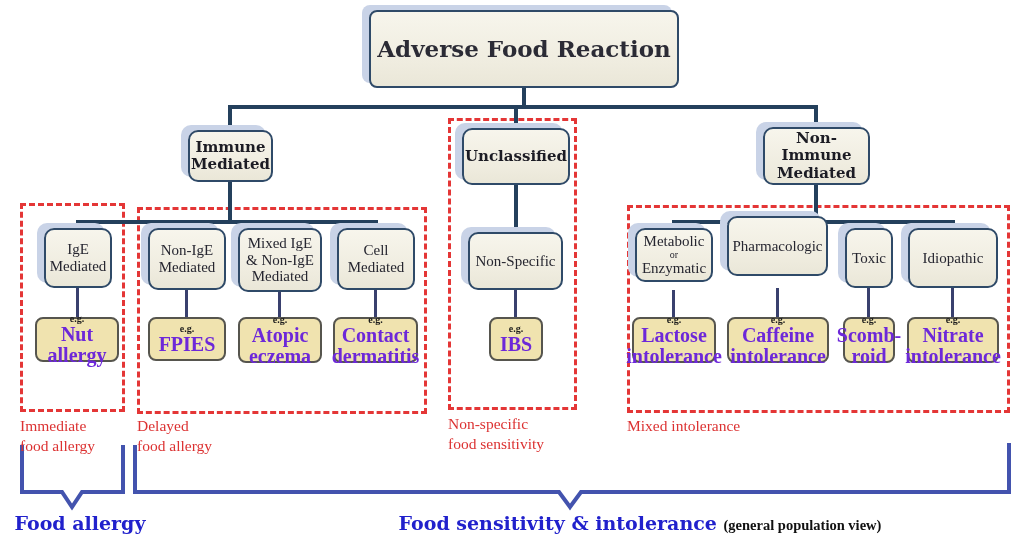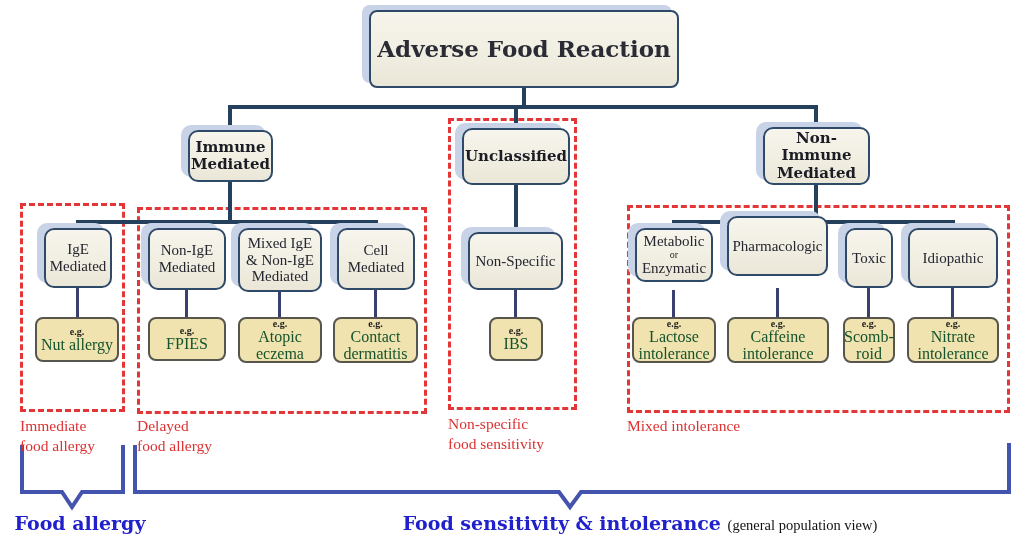--- a/index.html
+++ b/index.html
@@ -20,37 +20,37 @@
   .cat { font-family:"Liberation Serif", serif; }
   .cat-label { font-size:15px; line-height:1.12; color:#262630; white-space:pre-line; }
   .tiny-or { font-size:10px; line-height:1.05; color:#262630; }
 
   
   .example { position:absolute; box-sizing:border-box; background:#f0e3af;
              border:2px solid #56554e; border-radius:8px;
              display:flex; flex-direction:column; align-items:center; justify-content:center;
              text-align:center; z-index:3; font-family:"Liberation Serif", serif; }
   .eg { font-size:10px; font-weight:bold; color:#1c1c1c; line-height:1.1; }
-  .ex-label { font-size:16px; font-weight:normal; color:#14532d; line-height:1.05; white-space:pre-line; }
+  .ex-label { font-size:20px; font-weight:bold; color:#6d28d9; line-height:1.05; white-space:pre-line; }
 
   
   .dashed { position:absolute; box-sizing:border-box; border:3px dashed #e43636; z-index:1; }
 
   
   .conn { position:absolute; background:#24405c; z-index:2; }
   .exconn { position:absolute; background:#39406e; z-index:2; }
 
   
   .redlabel { position:absolute; color:#dc3232; font-size:15.5px;
               font-family:"Liberation Serif", serif; text-align:left;
               white-space:pre-line; line-height:1.3; z-index:3; }
   .braces { position:absolute; left:0; top:0; z-index:2; }
   .bluelabel { position:absolute; color:#2121cc; font-weight:bold; font-size:19px;
                text-align:center; z-index:3; }
-  .bignote { color:#111111; font-weight:normal; font-size:14.5px;
+  .bignote { color:#111111; font-weight:bold; font-size:14.5px;
              font-family:"Liberation Serif", serif; }
 </style>
 </head>
 <body>
 
 <div class="canvas">
 
   <div class="dashed" style="left:20px;top:203px;width:105px;height:209px"></div>
   <div class="dashed" style="left:137px;top:207px;width:290px;height:207px"></div>
   <div class="dashed" style="left:448px;top:118px;width:129px;height:292px"></div>

